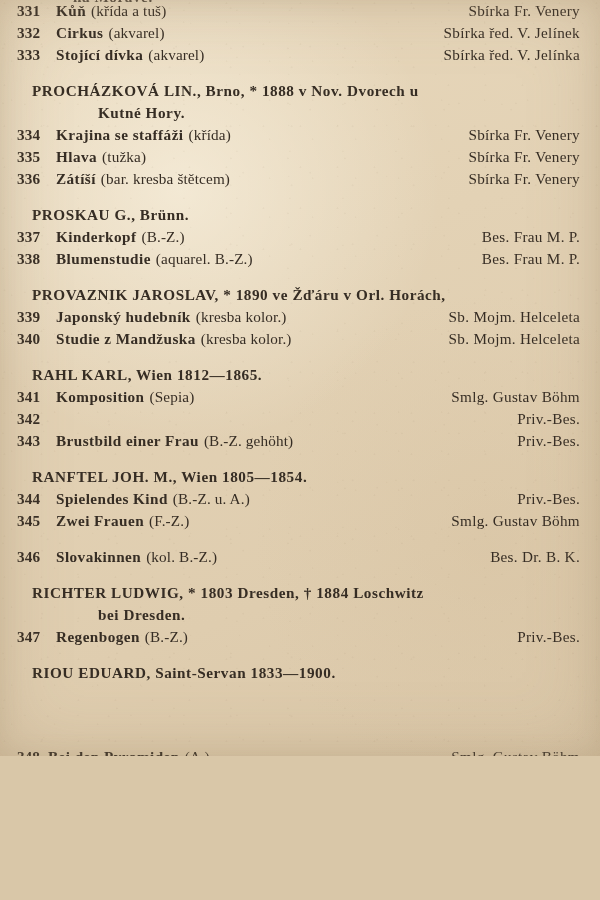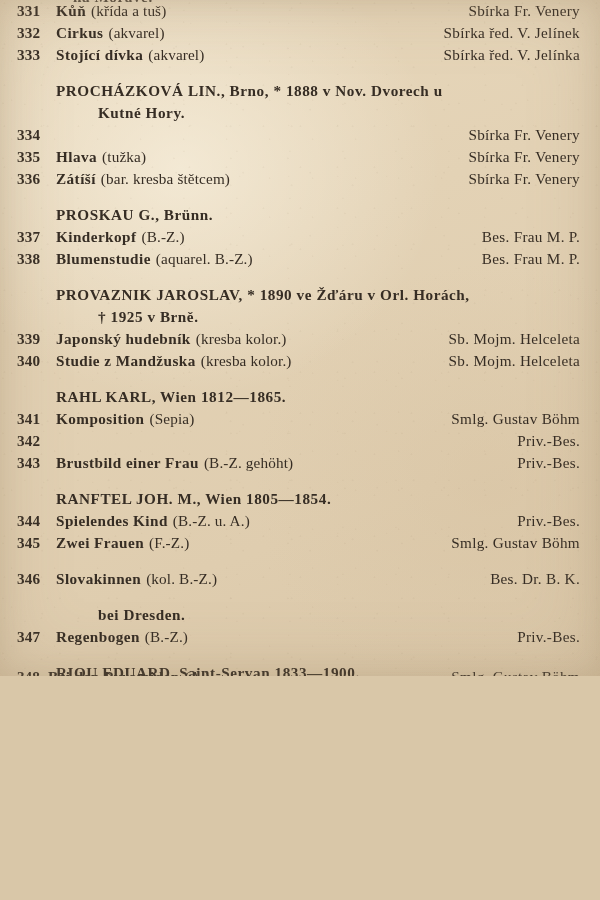--- a/index.html
+++ b/index.html
@@ -4,21 +4,21 @@
 <style>
   html, body {
     margin: 0;
     padding: 0;
     background: #d9c7a8;
   }
 
   #page {
     position: relative;
     width: 600px;
-    height: 676px;
+    height: 756px;
     overflow: hidden;
     background:
       radial-gradient(ellipse 70% 55% at 30% 25%, rgba(255,250,236,0.55) 0%, rgba(255,250,236,0) 62%),
       radial-gradient(ellipse 60% 50% at 82% 72%, rgba(214,193,160,0.45) 0%, rgba(214,193,160,0) 66%),
       linear-gradient(160deg, #e8d8bc 0%, #e3d2b5 38%, #dfcdaf 72%, #dac7a8 100%);
     font-family: "Liberation Serif", "DejaVu Serif", serif;
     color: #362d24;
     -webkit-font-smoothing: none;
   }
 
@@ -95,21 +95,20 @@
   .heading {
     position: relative;
     font-weight: bold;
     font-size: 15.2px;
     line-height: 22px;
     letter-spacing: 0.55px;
   }
   .heading .h-line1 {
     display: block;
     padding-left: 32px;
-    margin-left: 24px;
   }
   .heading .h-line2 {
     display: block;
     padding-left: 98px;
   }
 
   .gap-before { height: 14px; }
 
   
   .partial-top {
@@ -174,20 +173,21 @@
         <span class="work"><span class="title">Stojící dívka</span><span class="medium">(akvarel)</span></span>
         <span class="owner">Sbírka řed. V. Jelínka</span>
       </div>
       <div class="gap-before"></div>
       <div class="heading">
         <span class="h-line1">PROCHÁZKOVÁ LIN., Brno, * 1888 v Nov. Dvorech u</span>
         <span class="h-line2">Kutné Hory.</span>
       </div>
       <div class="entry">
         <span class="num">334</span>
+        <span class="work"><span class="title">Krajina se staffáži</span><span class="medium">(křída)</span></span>
         <span class="owner">Sbírka Fr. Venery</span>
       </div>
       <div class="entry">
         <span class="num">335</span>
         <span class="work"><span class="title">Hlava</span><span class="medium">(tužka)</span></span>
         <span class="owner">Sbírka Fr. Venery</span>
       </div>
       <div class="entry">
         <span class="num">336</span>
         <span class="work"><span class="title">Zátíší</span><span class="medium">(bar. kresba štětcem)</span></span>
@@ -203,21 +203,20 @@
         <span class="owner">Bes. Frau M. P.</span>
       </div>
       <div class="entry">
         <span class="num">338</span>
         <span class="work"><span class="title">Blumenstudie</span><span class="medium">(aquarel. B.-Z.)</span></span>
         <span class="owner">Bes. Frau M. P.</span>
       </div>
       <div class="gap-before"></div>
       <div class="heading">
         <span class="h-line1">PROVAZNIK JAROSLAV, * 1890 ve Žďáru v Orl. Horách,</span>
-        <span class="h-line2">† 1925 v Brně.</span>
       </div>
       <div class="entry">
         <span class="num">339</span>
         <span class="work"><span class="title">Japonský hudebník</span><span class="medium">(kresba kolor.)</span></span>
         <span class="owner">Sb. Mojm. Helceleta</span>
       </div>
       <div class="entry">
         <span class="num">340</span>
         <span class="work"><span class="title">Studie z Mandžuska</span><span class="medium">(kresba kolor.)</span></span>
         <span class="owner">Sb. Mojm. Helceleta</span>
@@ -255,20 +254,21 @@
         <span class="owner">Smlg. Gustav Böhm</span>
       </div>
       <div class="gap-before"></div>
       <div class="entry">
         <span class="num">346</span>
         <span class="work"><span class="title">Slovakinnen</span><span class="medium">(kol. B.-Z.)</span></span>
         <span class="owner">Bes. Dr. B. K.</span>
       </div>
       <div class="gap-before"></div>
       <div class="heading">
+        <span class="h-line1">RICHTER LUDWIG, * 1803 Dresden, † 1884 Loschwitz</span>
         <span class="h-line2">bei Dresden.</span>
       </div>
       <div class="entry">
         <span class="num">347</span>
         <span class="work"><span class="title">Regenbogen</span><span class="medium">(B.-Z.)</span></span>
         <span class="owner">Priv.-Bes.</span>
       </div>
       <div class="gap-before"></div>
       <div class="heading">
         <span class="h-line1">RIOU EDUARD, Saint-Servan 1833—1900.</span>

